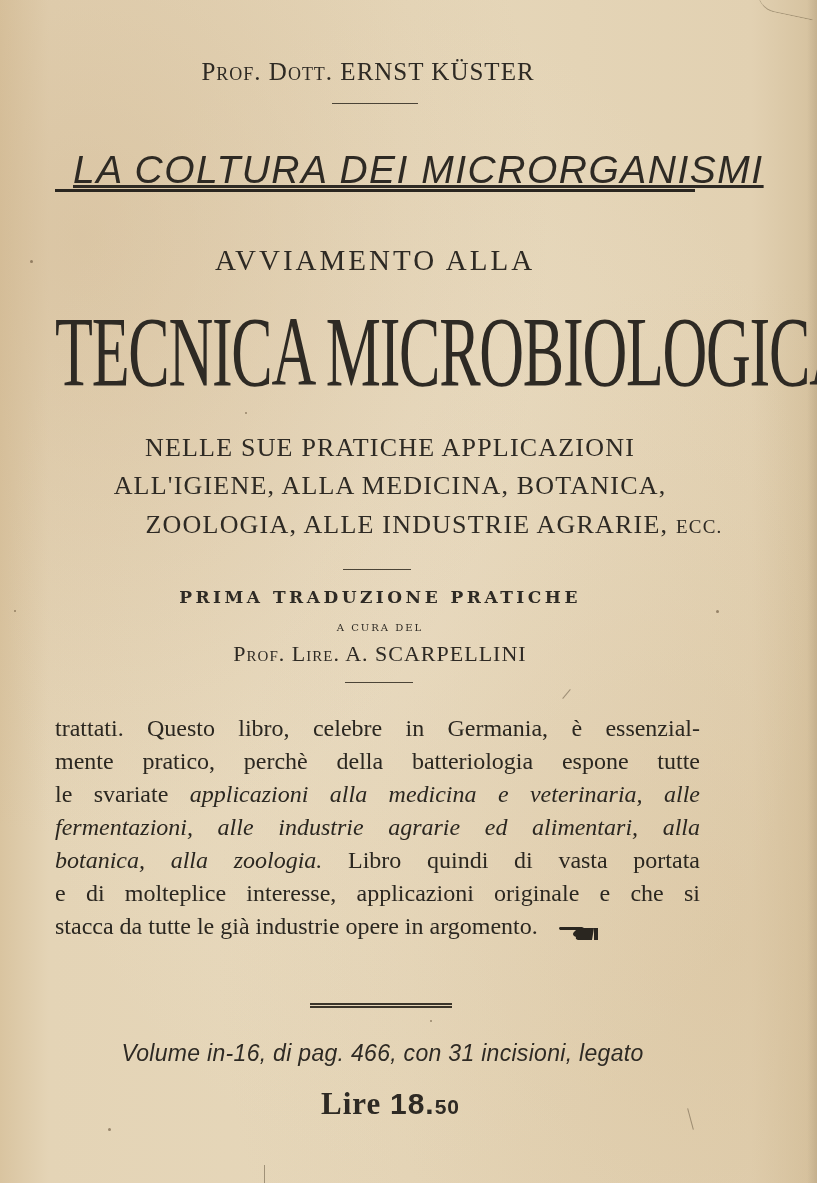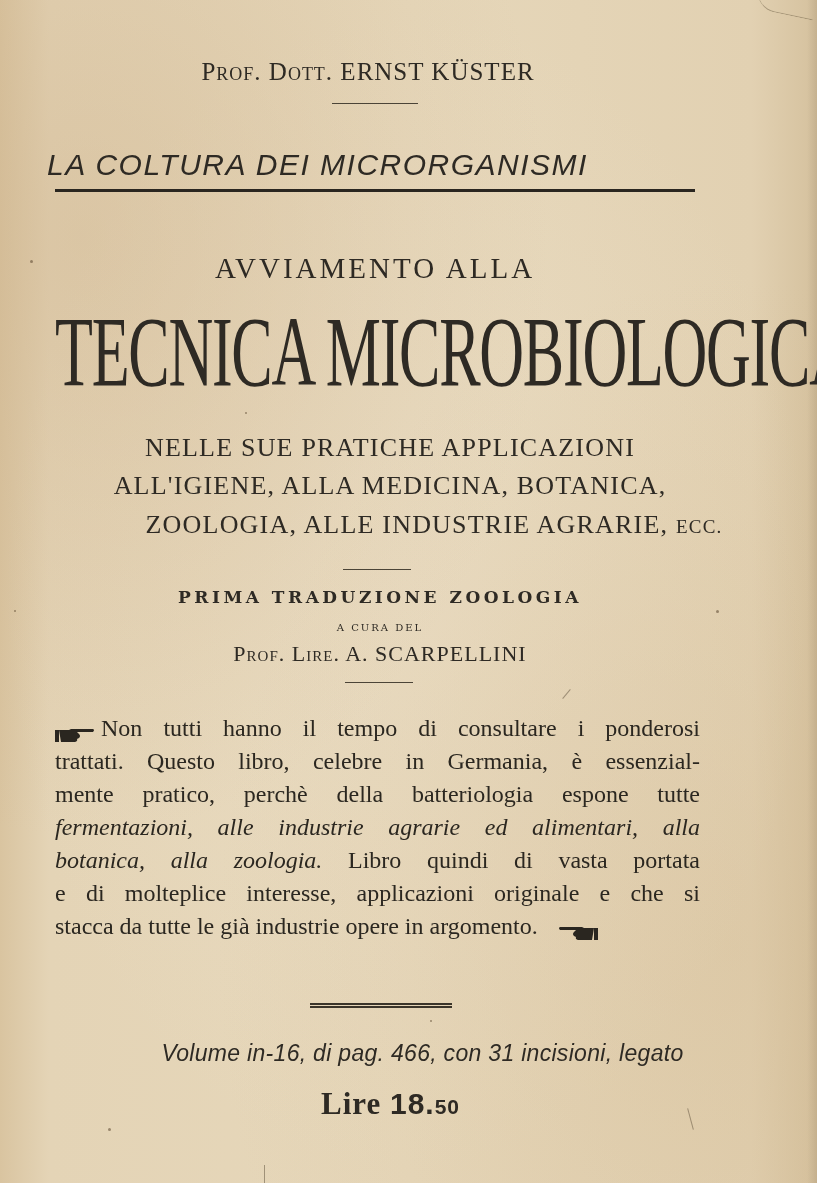--- a/index.html
+++ b/index.html
@@ -48,35 +48,36 @@
       font-size: 25px;
       letter-spacing: 1px;
       font-variant: small-caps;
     }
     .rule-short {
       position: absolute;
       height: 1px;
       background: #4b4437;
     }
     .series-title {
-      left: 47px; top: 148px; width: 650px;
+      left: 73px; top: 148px; width: 650px;
       font-family: "Liberation Sans", "DejaVu Sans", sans-serif;
       font-style: italic;
-      font-size: 30px;
+      font-size: 39px;
       letter-spacing: 1.5px;
       white-space: nowrap;
+      text-decoration: underline;
     }
     .series-underline {
       position: absolute;
       left: 55px; top: 189px;
       width: 640px; height: 3px;
       background: #2a2620;
     }
     .subtitle1 {
-      left: 0; width: 750px; top: 252px;
+      left: 0; width: 750px; top: 244px;
       font-size: 29px;
       letter-spacing: 3px;
     }
     .main-title {
       left: 55px; top: 302px; width: 650px;
       font-family: "Liberation Sans Narrow", "Liberation Serif", serif;
       font-size: 100px;
       line-height: 100px;
       letter-spacing: -2px;
       transform: scaleX(0.62);
@@ -143,21 +144,20 @@
       border-bottom: 2px solid #3a342a;
       box-sizing: border-box;
     }
     .volume {
       left: 0; width: 765px; top: 1040px;
       font-family: "Liberation Sans", "DejaVu Sans", sans-serif;
       font-style: italic;
       font-size: 23px;
       letter-spacing: 0.3px;
       white-space: nowrap;
-      margin-left: 40px;
     }
     .price {
       left: 0; width: 765px; top: 1086px;
       font-family: "Liberation Serif", serif;
       font-weight: bold;
       font-size: 31px;
       letter-spacing: 1px;
       margin-left: 8px;
     }
     .price .num {
@@ -208,36 +208,29 @@
   <div class="abs main-title">TECNICA MICROBIOLOGICA</div>
 
   <div class="abs center apps" style="top:433px;">NELLE SUE PRATICHE APPLICAZIONI</div>
   <div class="abs center apps" style="top:471px;">ALL'IGIENE, ALLA MEDICINA, BOTANICA,</div>
   <div class="abs center apps" style="top:510px;padding-left:44px;">
     <span>ZOOLOGIA, ALLE INDUSTRIE AGRARIE,</span>
     <span class="small">ECC.</span>
   </div>
   <div class="rule-short" style="left:343px;top:569px;width:68px;"></div>
 
-  <div class="abs center translation">PRIMA TRADUZIONE ZOOLOGIA</div>
+  <div class="abs center translation">PRIMA TRADUZIONE PRATICHE</div>
   <div class="abs center cura">A CURA DEL</div>
   <div class="abs center translator">Prof. Lire. A. SCARPELLINI</div>
   <div class="rule-short" style="left:345px;top:682px;width:68px;"></div>
 
   <div class="abs blurb">
-    <span class="line">
-      <span class="hand">
-        <svg width="40" height="18" viewBox="0 0 40 18">
-          <rect x="0" y="3" width="4" height="12" fill="#2a2620"></rect>
-          <path d="M4 3 H14 L16 2 H38 Q40 3 38 5 H22 L24 7 Q26 9 24 11 L22 12 Q23 14 20 15 L6 15 Z" fill="#2a2620"></path>
-        </svg>
-      </span><span>Non tutti hanno il tempo di consultare i ponderosi</span>
-    </span>
     <span class="line">trattati. Questo libro, celebre in Germania, è essenzial-</span>
     <span class="line">mente pratico, perchè della batteriologia espone tutte</span>
+    <span class="line"><span>le svariate </span><i>applicazioni alla medicina e veterinaria, alle</i></span>
     <span class="line"><i>fermentazioni, alle industrie agrarie ed alimentari, alla</i></span>
     <span class="line"><i>botanica, alla zoologia.</i><span> Libro quindi di vasta portata</span></span>
     <span class="line">e di molteplice interesse, applicazioni originale e che si</span>
     <span class="line last">
       <span>stacca da tutte le già industrie opere in argomento.</span>
       <span class="hand" style="margin-left:14px;">
         <svg width="40" height="18" viewBox="0 0 40 18">
           <rect x="36" y="3" width="4" height="12" fill="#2a2620"></rect>
           <path d="M36 3 H26 L24 2 H2 Q0 3 2 5 H18 L16 7 Q14 9 16 11 L18 12 Q17 14 20 15 L34 15 Z" fill="#2a2620"></path>
         </svg>

